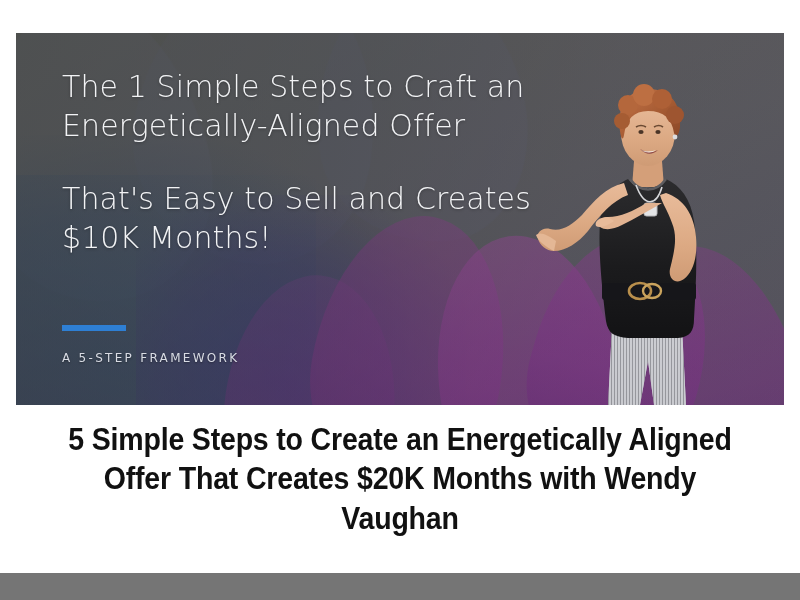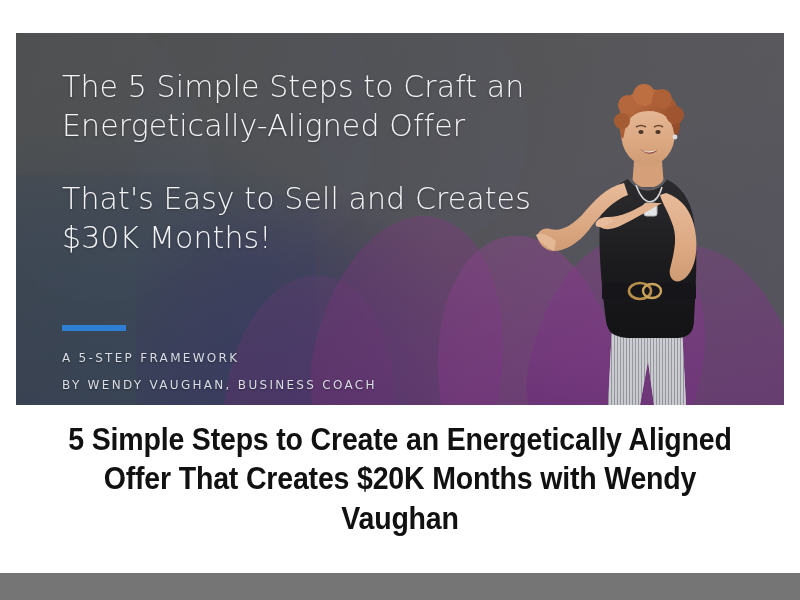--- a/index.html
+++ b/index.html
@@ -365,31 +365,30 @@
         <ellipse cx="122" cy="57" rx="2.6" ry="2" fill="#4a3527"></ellipse>
 
         <path d="M104 74 q9 9 18 1 q-9 5 -18 -1 Z" fill="#8e4a47"></path>
         <path d="M105 75 q8 5 15 0 q-8 3 -15 0 Z" fill="#f4f2ee"></path>
 
         <circle cx="139" cy="62" r="2.4" fill="#dcdde0"></circle>
       </svg>
     </div>
 
     <div class="hero-copy">
-      <div class="headline block1">The 5 Simple Steps to Craft an
+      <div class="headline block1">The 1 Simple Steps to Craft an
 Energetically-Aligned Offer</div>
       <div class="headline block2">That's Easy to Sell and Creates
-$30K Months!</div>
+$10K Months!</div>
     </div>
 
     <div class="accent-bar"></div>
 
     <div class="kicker-wrap">
       <div class="kicker">A 5-Step Framework</div>
-      <div class="kicker">By Wendy Vaughan, Business Coach</div>
     </div>
 
   </div>
 
   <div class="caption">5 Simple Steps to Create an Energetically Aligned Offer That Creates $20K Months with Wendy Vaughan</div>
 
   <div class="bottom-bar"></div>
 
 </div>
 

